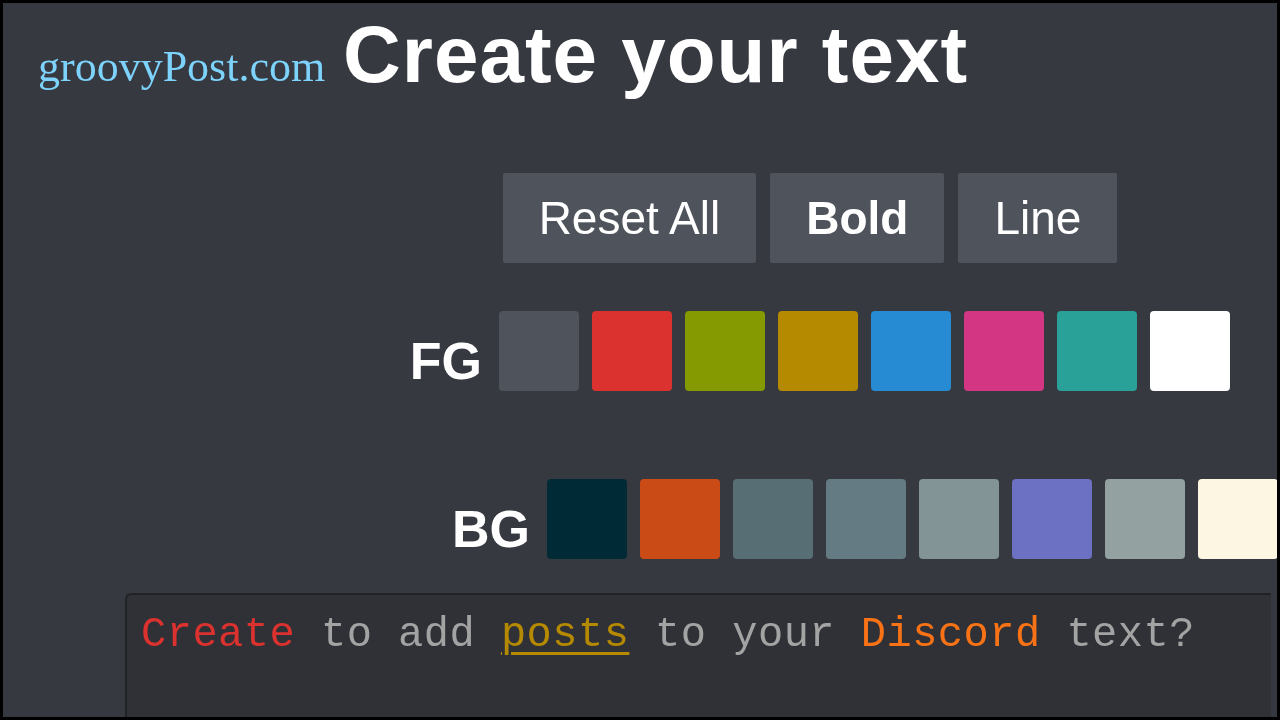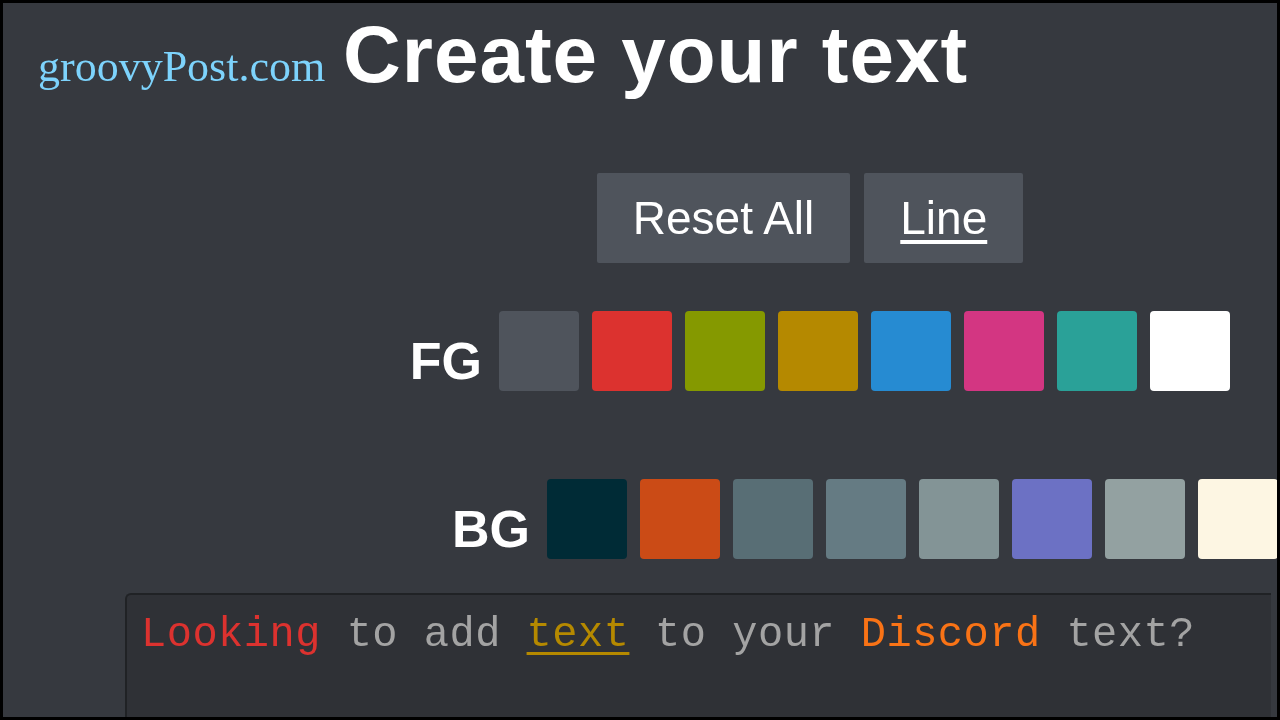--- a/index.html
+++ b/index.html
@@ -46,21 +46,21 @@
     .btn {
       background: #4f545c;
       color: #ffffff;
       font-size: 46px;
       padding: 18px 36px;
       border-radius: 2px;
       cursor: pointer;
       user-select: none;
     }
     .btn-bold { font-weight: 800; }
-    .btn-line { text-decoration: underline; text-underline-offset: 6px; text-decoration-thickness: 4px; }
+    .btn-line { text-underline-offset: 6px; text-decoration-thickness: 4px; }
     .row {
       position: absolute;
       left: 0;
       width: 100%;
       display: flex;
       align-items: flex-end;
       gap: 13px;
       padding-left: 405px;
     }
     .row-fg { top: 308px; }
@@ -101,20 +101,21 @@
   </style>
 </head>
 <body>
 
 <div class="watermark">groovyPost.com</div>
 
 <div class="title">Create your text</div>
 
 <div class="toolbar">
   <div class="btn">Reset All</div>
+  <div class="btn btn-bold">Bold</div>
   <div class="btn btn-line">Line</div>
 </div>
 
 <div class="row row-fg">
   <div class="row-label">FG</div>
   <div class="swatch" style="background: rgb(79, 84, 92);"></div>
   <div class="swatch" style="background: rgb(220, 50, 47);"></div>
   <div class="swatch" style="background: rgb(133, 153, 0);"></div>
   <div class="swatch" style="background: rgb(181, 137, 0);"></div>
   <div class="swatch" style="background: rgb(38, 139, 210);"></div>
@@ -128,13 +129,13 @@
   <div class="swatch" style="background: rgb(0, 43, 54);"></div>
   <div class="swatch" style="background: rgb(203, 75, 22);"></div>
   <div class="swatch" style="background: rgb(88, 110, 117);"></div>
   <div class="swatch" style="background: rgb(101, 123, 131);"></div>
   <div class="swatch" style="background: rgb(131, 148, 150);"></div>
   <div class="swatch" style="background: rgb(108, 113, 196);"></div>
   <div class="swatch" style="background: rgb(147, 161, 161);"></div>
   <div class="swatch" style="background: rgb(253, 246, 227);"></div>
 </div>
 
-<div class="editor"><span class="ed-red">Looking</span><span class="ed-white"> to add </span><span class="ed-yellow">text</span><span class="ed-white"> to your </span><span class="ed-blue">Discord</span><span class="ed-white"> text?</span></div>
+<div class="editor"><span class="ed-red">Create</span><span class="ed-white"> to add </span><span class="ed-yellow">posts</span><span class="ed-white"> to your </span><span class="ed-blue">Discord</span><span class="ed-white"> text?</span></div>
 
 </body></html>

